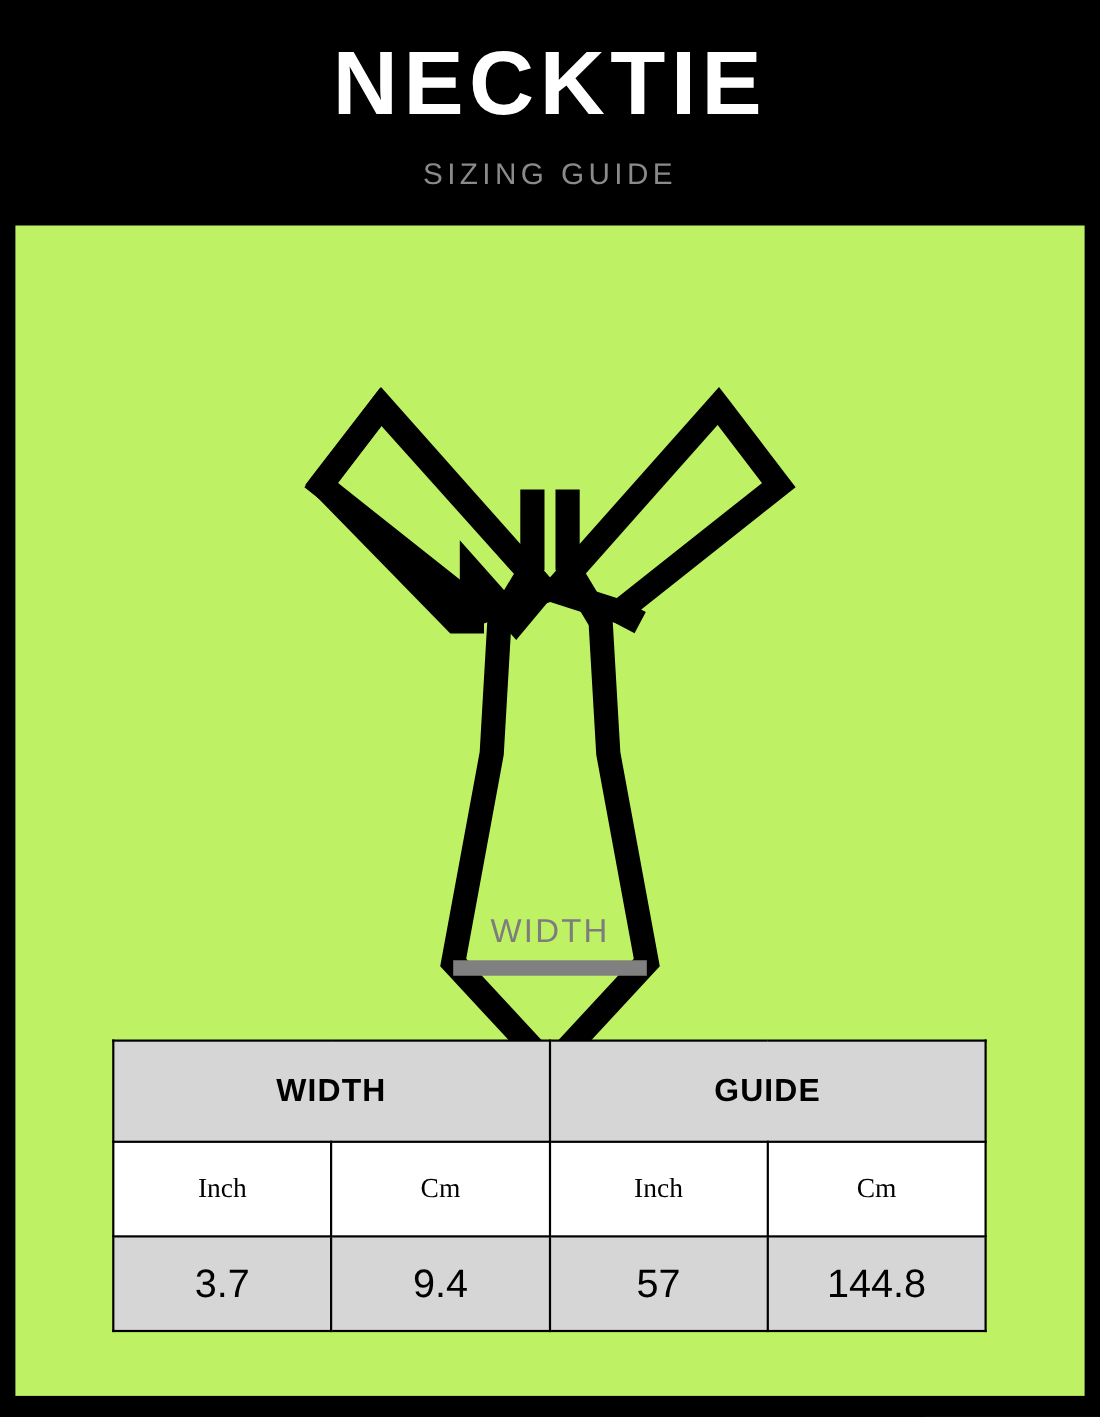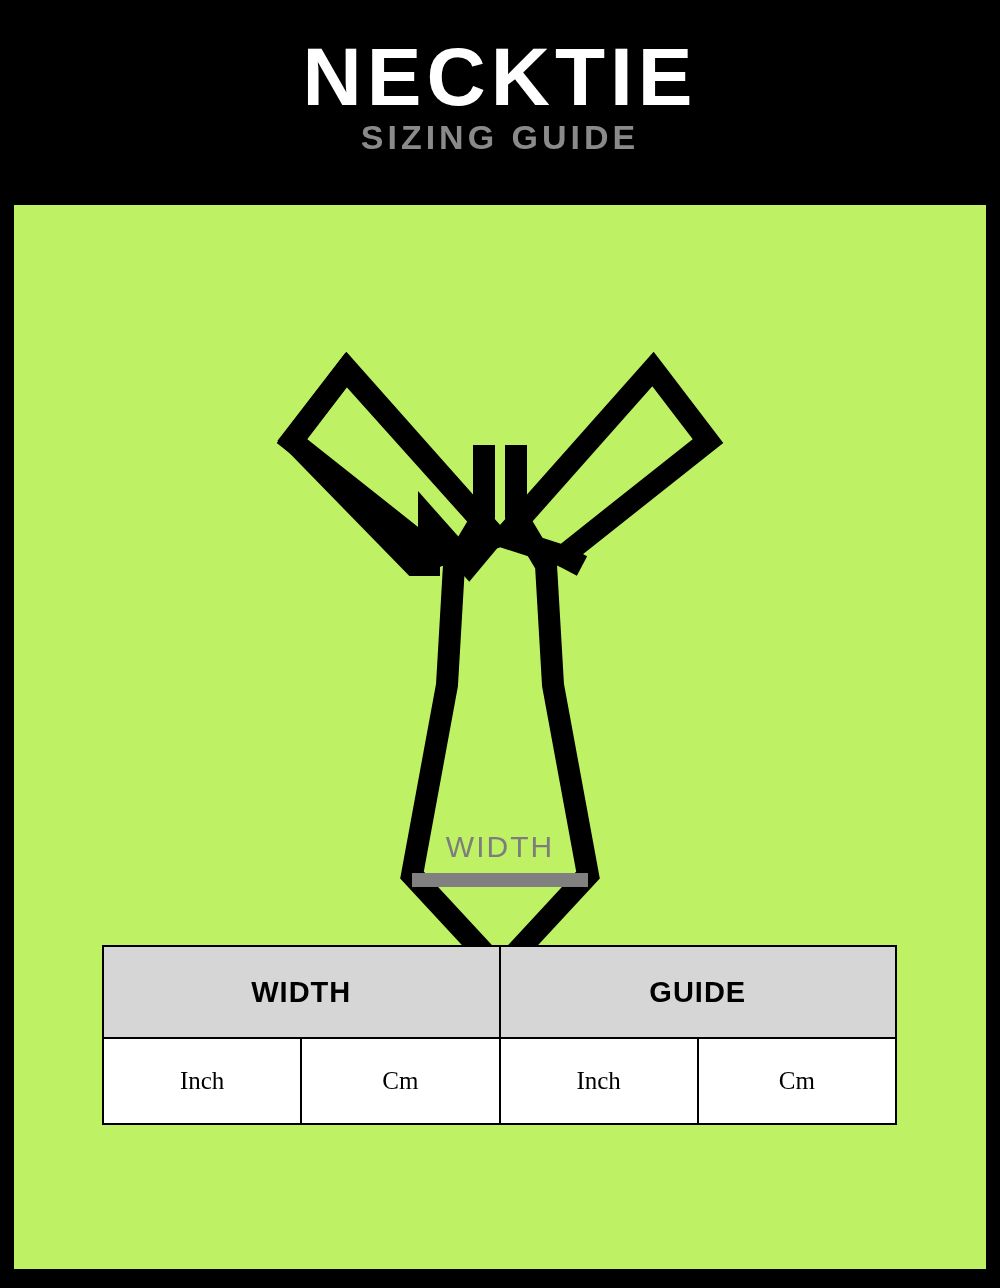--- a/index.html
+++ b/index.html
@@ -37,23 +37,24 @@
     color: #ffffff;
     font-size: 82px;
     font-weight: bold;
     letter-spacing: 5px;
     line-height: 1;
     margin-top: 36px;
     font-family: "Liberation Sans", sans-serif;
   }
   .subtitle {
     color: #8a8a8a;
-    font-size: 34px;
-    font-weight: bold;
+    font-size: 27px;
+    font-weight: normal;
     letter-spacing: 4px;
+    margin-top: 25px;
     font-family: "Liberation Sans", sans-serif;
   }
   
   .card {
     position: absolute;
     left: 14px;
     top: 205px;
     width: 972px;
     height: 1064px;
     background: #bef264;
@@ -163,17 +164,23 @@
           <tr class="row-head">
         <td colspan="2">WIDTH</td>
         <td colspan="2">GUIDE</td>
       </tr>
       <tr class="row-unit">
         <td>Inch</td>
         <td>Cm</td>
         <td>Inch</td>
         <td>Cm</td>
       </tr>
+      <tr class="row-value">
+        <td>3.7</td>
+        <td>9.4</td>
+        <td>57</td>
+        <td>144.8</td>
+      </tr>
     </tbody>
       </table>
 
   </div>
 </div>
 
 </body></html>

